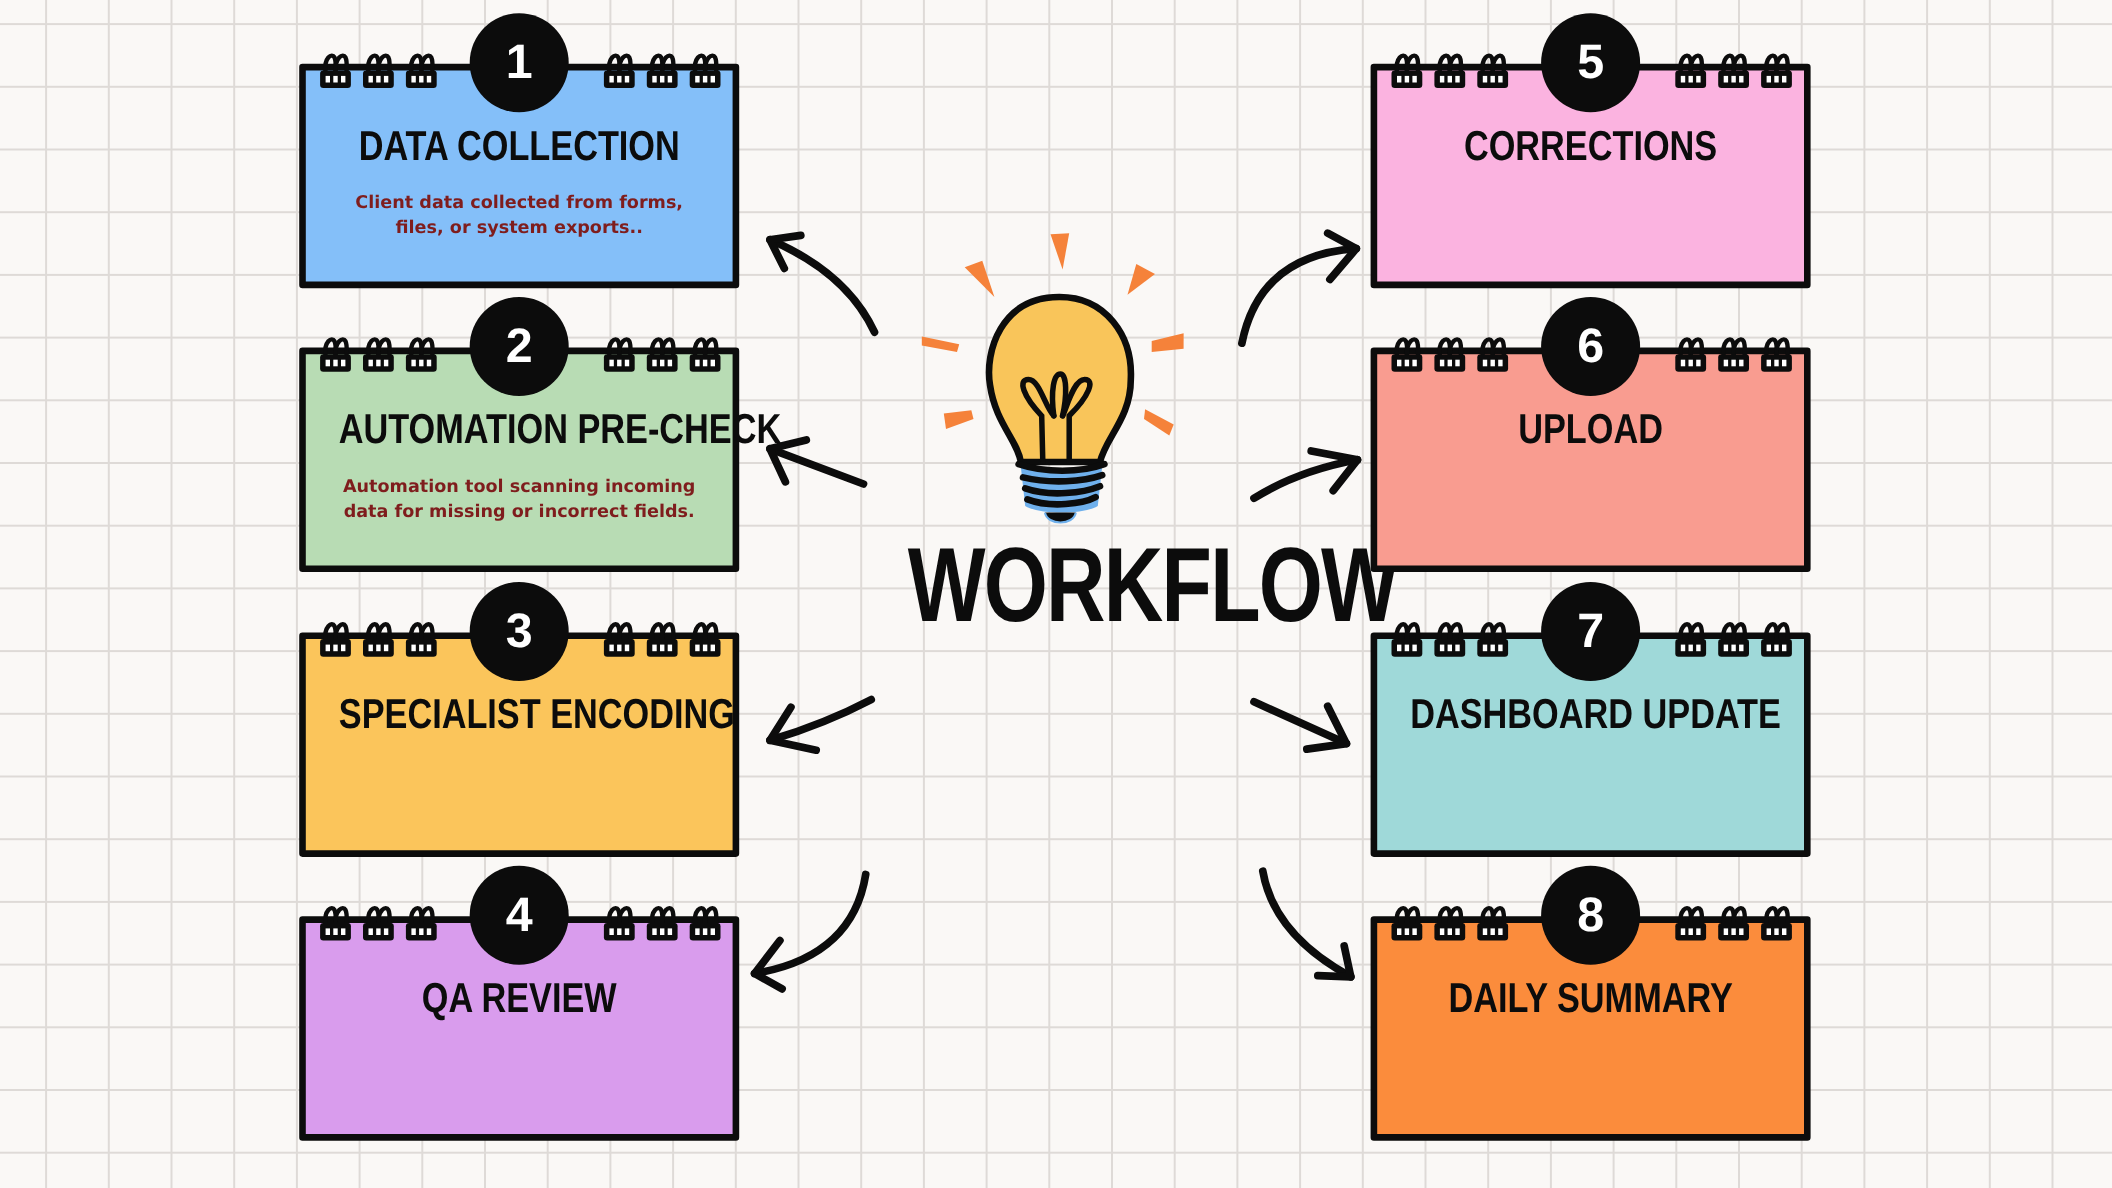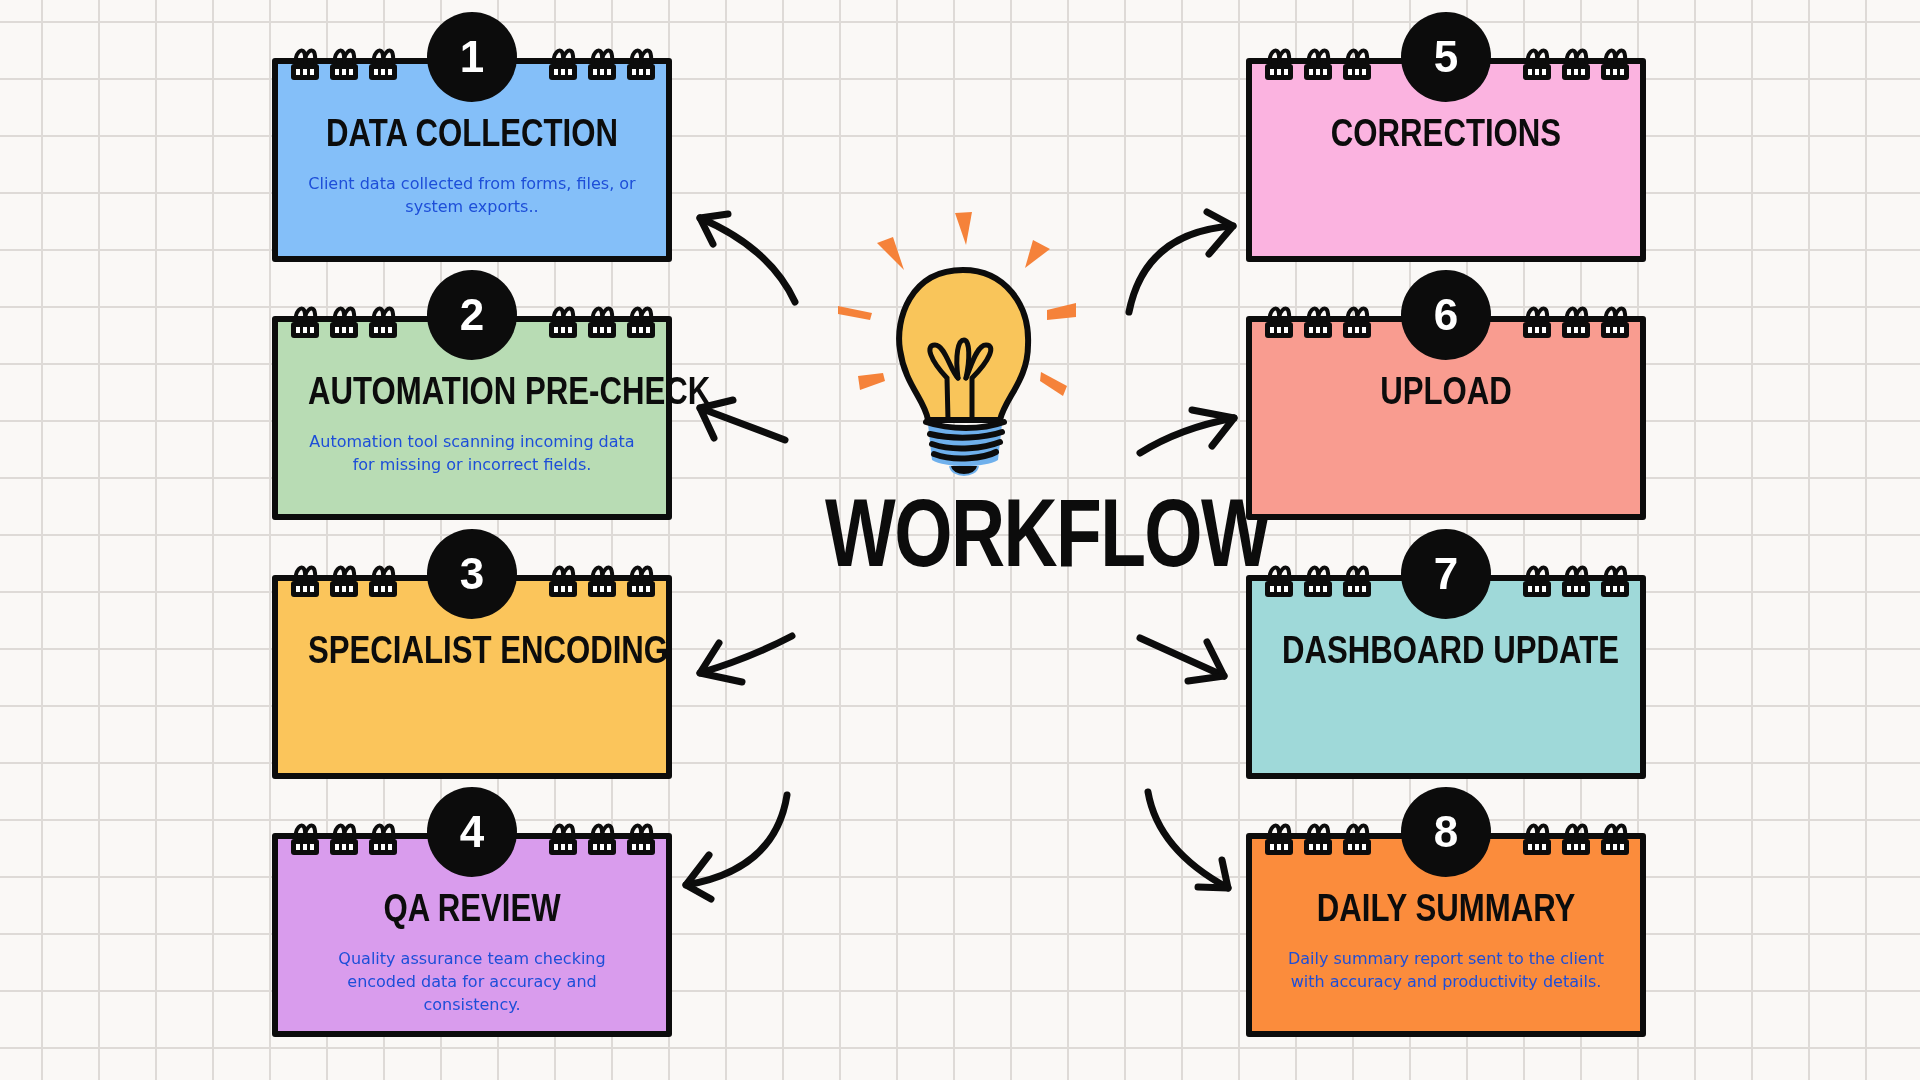--- a/index.html
+++ b/index.html
@@ -36,21 +36,22 @@
     .card-title {
       position: absolute; left: 0; right: 0; top: 54px; text-align: center;
       font-family: "Liberation Sans Narrow", "Liberation Sans", sans-serif;
       font-weight: bold; font-size: 38px; color: #0c0c0c;
       letter-spacing: 0px; transform: scaleX(0.82); transform-origin: center;
       white-space: nowrap;
     }
     .card-desc {
       position: absolute; left: 30px; right: 30px; top: 114px; text-align: center;
       font-family: "DejaVu Sans", sans-serif; font-size: 16px; line-height: 23px;
-      color: #1d4ed8;
+      color: #7f1d1d;
+      font-weight: bold;
     }
     .center-title {
       position: absolute; left: 782px; top: 478px; width: 392px; text-align: center;
       font-family: "Liberation Sans", sans-serif; font-weight: bold; font-size: 96px;
       color: #0c0c0c; transform: scaleX(0.78); transform-origin: center; letter-spacing: -2px;
       white-space: nowrap;
     }
     svg.overlay { position: absolute; left: 0; top: 0; pointer-events: none; }
   </style>
 </head>
@@ -454,21 +455,20 @@
           </g>
           <rect x="3" y="24" width="28" height="16" rx="3" fill="#0c0c0c"></rect>
           <rect x="8" y="29" width="4" height="6" fill="#ffffff"></rect>
           <rect x="15" y="29" width="4" height="6" fill="#ffffff"></rect>
           <rect x="22" y="29" width="4" height="6" fill="#ffffff"></rect>
         </svg>
       </div>
     </div>
   <div class="num-circle">4</div>
   <div class="card-title">QA REVIEW</div>
-  <div class="card-desc">Quality assurance team checking encoded data for accuracy and consistency.</div>
 </div>
 
 <div class="card" id="card-5" style="left:1246px; top:58px;">
   <div class="card-body" style="background: rgb(251, 179, 224);"></div>
   <div class="rings left">
       <div class="ring">
         <svg viewBox="0 0 34 44">
           <g fill="none" stroke="#0c0c0c" stroke-width="4" stroke-linecap="round">
             <path d="M8 26 C6 12 14 8 16 12 C18 16 17 22 17 26"></path>
             <path d="M17 26 C16 12 24 8 26 12 C28 16 27 22 27 26"></path>
@@ -783,14 +783,13 @@
           </g>
           <rect x="3" y="24" width="28" height="16" rx="3" fill="#0c0c0c"></rect>
           <rect x="8" y="29" width="4" height="6" fill="#ffffff"></rect>
           <rect x="15" y="29" width="4" height="6" fill="#ffffff"></rect>
           <rect x="22" y="29" width="4" height="6" fill="#ffffff"></rect>
         </svg>
       </div>
     </div>
   <div class="num-circle">8</div>
   <div class="card-title">DAILY SUMMARY</div>
-  <div class="card-desc">Daily summary report sent to the client with accuracy and productivity details.</div>
 </div>
 
 </body></html>

